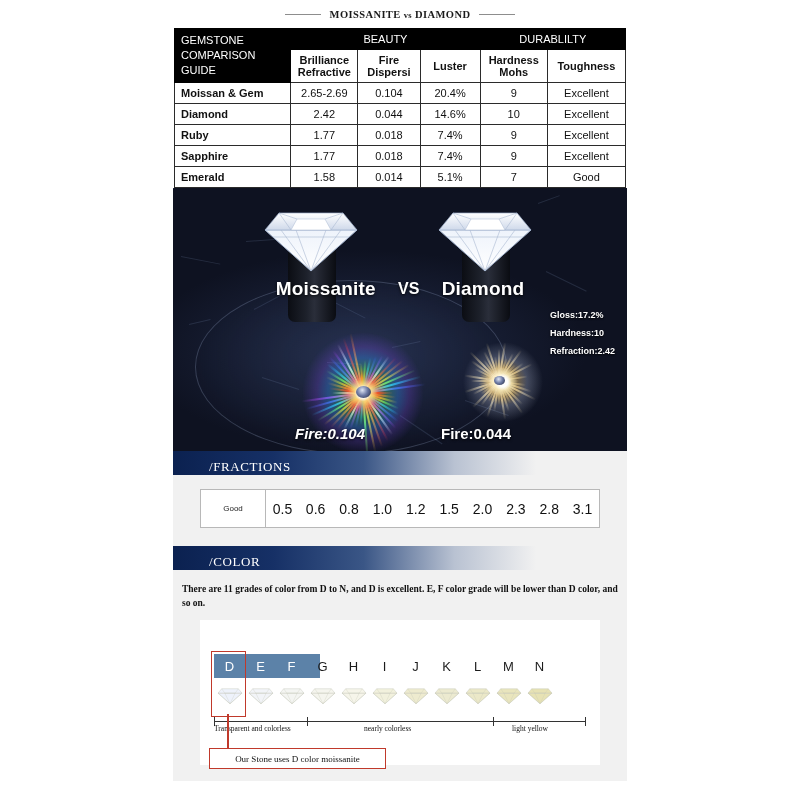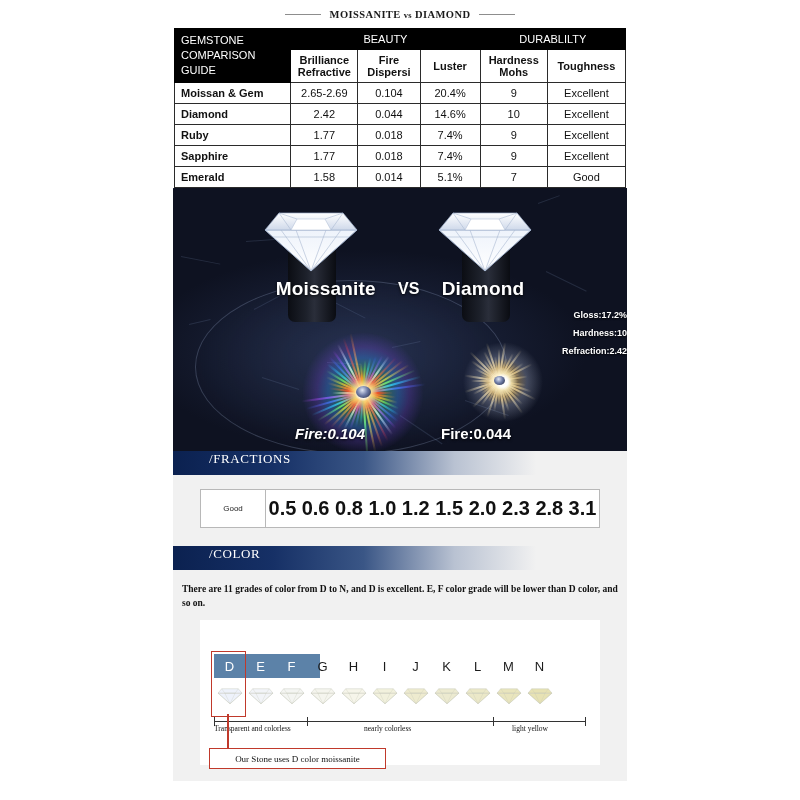--- a/index.html
+++ b/index.html
@@ -80,21 +80,21 @@
     display:flex;align-items:center;justify-content:center;gap:22px;
     font-size:19px;font-weight:700;color:#fff;
     text-shadow:0 1px 3px rgba(0,0,0,.85);
     letter-spacing:.2px;
   }
   .vs-row .vs{font-size:16px;}
 
   .specs{position:absolute;font-size:9px;font-weight:700;color:#fff;
     text-shadow:0 1px 2px rgba(0,0,0,.9);line-height:18px;}
   .specs.left{left:8px;top:106px;text-align:left;}
-  .specs.right{right:0;top:118px;text-align:right;}
+  .specs.right{right:12px;top:118px;text-align:left;}
 
   .burst{position:absolute;border-radius:50%;}
   .burst.left{
     left:120px;top:145px;width:140px;height:120px;
     background:
       radial-gradient(circle at 50% 50%, rgba(255,255,255,.95) 0 5%,
         rgba(255,196,60,.75) 9%, rgba(255,110,40,.45) 16%,
         rgba(80,220,140,.32) 26%, rgba(60,150,255,.34) 38%,
         rgba(140,80,255,.22) 50%, rgba(0,0,0,0) 66%);
     filter:blur(.3px);
@@ -121,38 +121,38 @@
     position:absolute;bottom:9px;font-size:15px;font-weight:700;color:#fff;
     text-shadow:0 1px 3px rgba(0,0,0,.9);
   }
   .fire.left{left:122px;font-style:italic;}
   .fire.right{left:268px;}
 
   
   .band{
     width:454px;height:24px;
     background:linear-gradient(90deg,#0b2150 0%,#163066 22%,#3a5686 42%,#b9c2d2 62%,#f1f1f1 80%,#f1f1f1 100%);
-    display:flex;align-items:flex-start;
+    display:flex;align-items:flex-end;
   }
   .band .lbl{
     margin-left:36px;color:#ffffff;font-family:"Liberation Serif", serif;
     font-size:13px;letter-spacing:.6px;
   }
 
   .sec{background:#f1f1f1;width:454px;}
 
   
   .frac-pad{padding:14px 27px 18px 27px;}
   table.frac{
     border-collapse:collapse;width:400px;background:#fff;
     border:1px solid #b8b8b8;table-layout:fixed;
   }
   table.frac td{
-    border:0;font-size:20px;color:#111;text-align:center;height:35px;
-    font-weight:700;
+    border:0;font-size:14px;color:#111;text-align:center;height:35px;
+    font-weight:400;
   }
   table.frac td.lbl{
     font-size:8px;color:#222;border-right:1px solid #b8b8b8;width:62px;
     font-weight:400;
   }
   table.frac tr.r1 td{border-bottom:1px solid #b8b8b8;}
 
   
   .color-note{
     padding:12px 9px 10px 9px;font-family:"Liberation Serif", serif;

